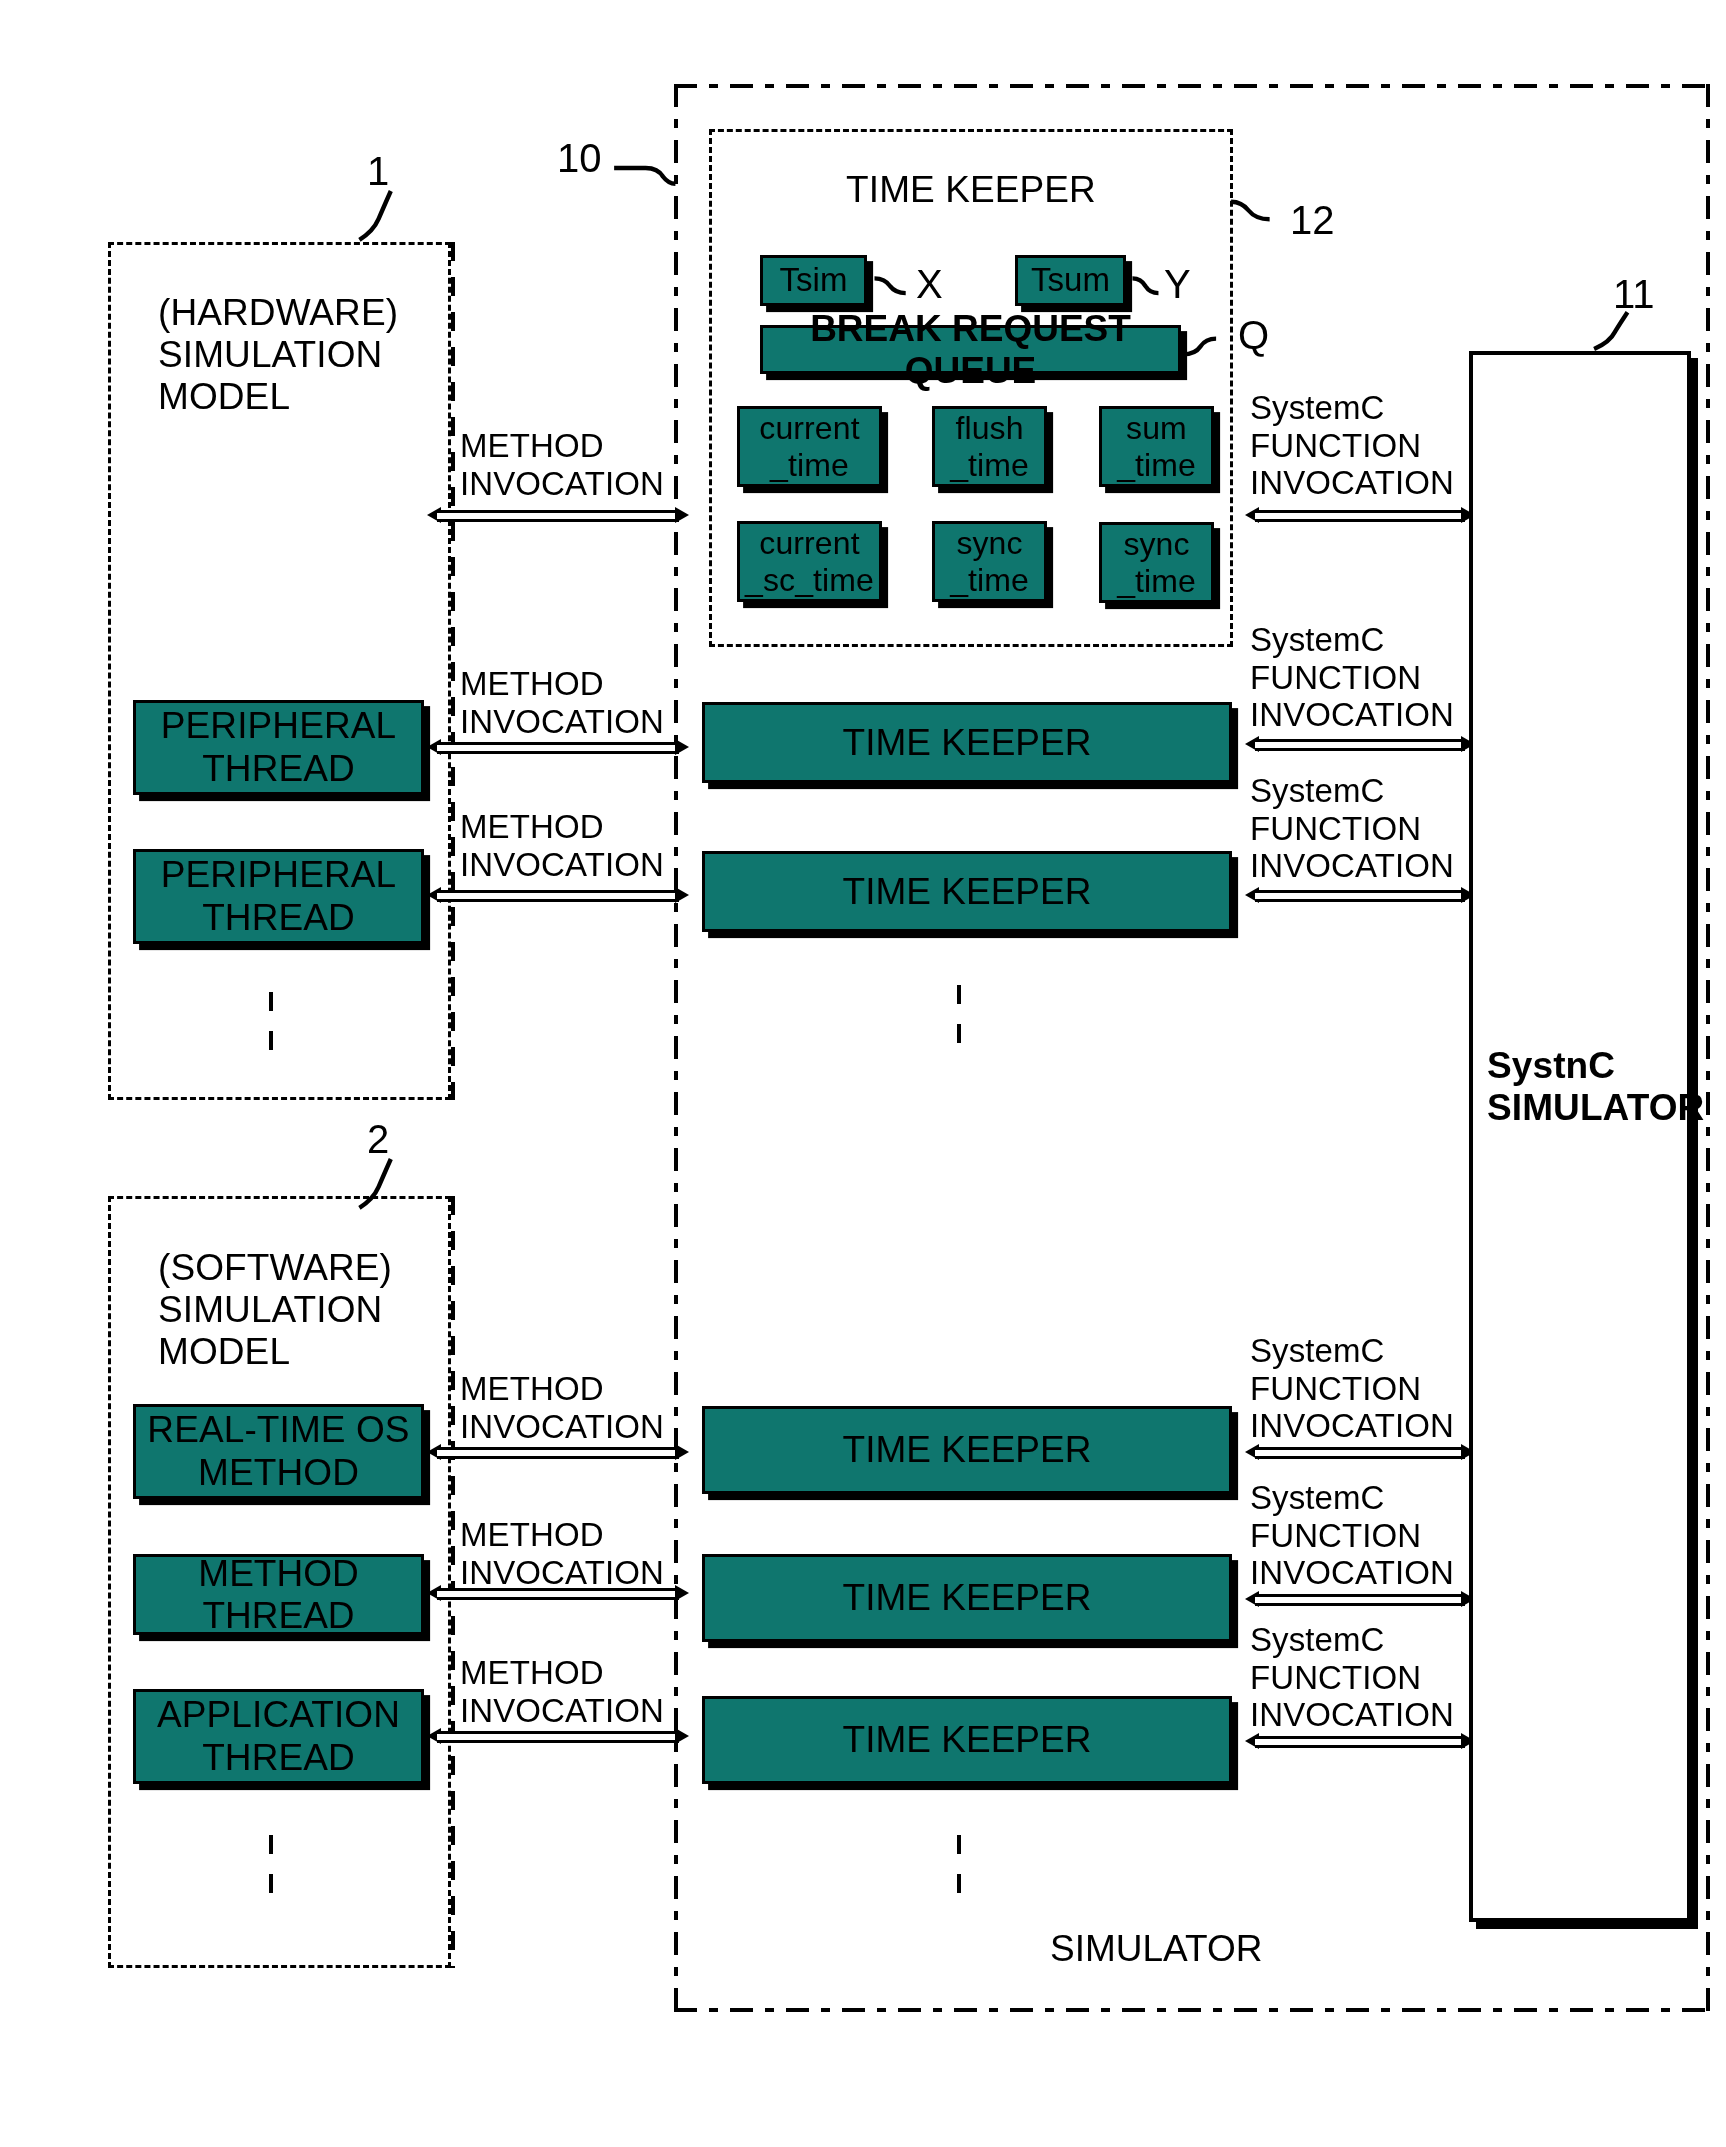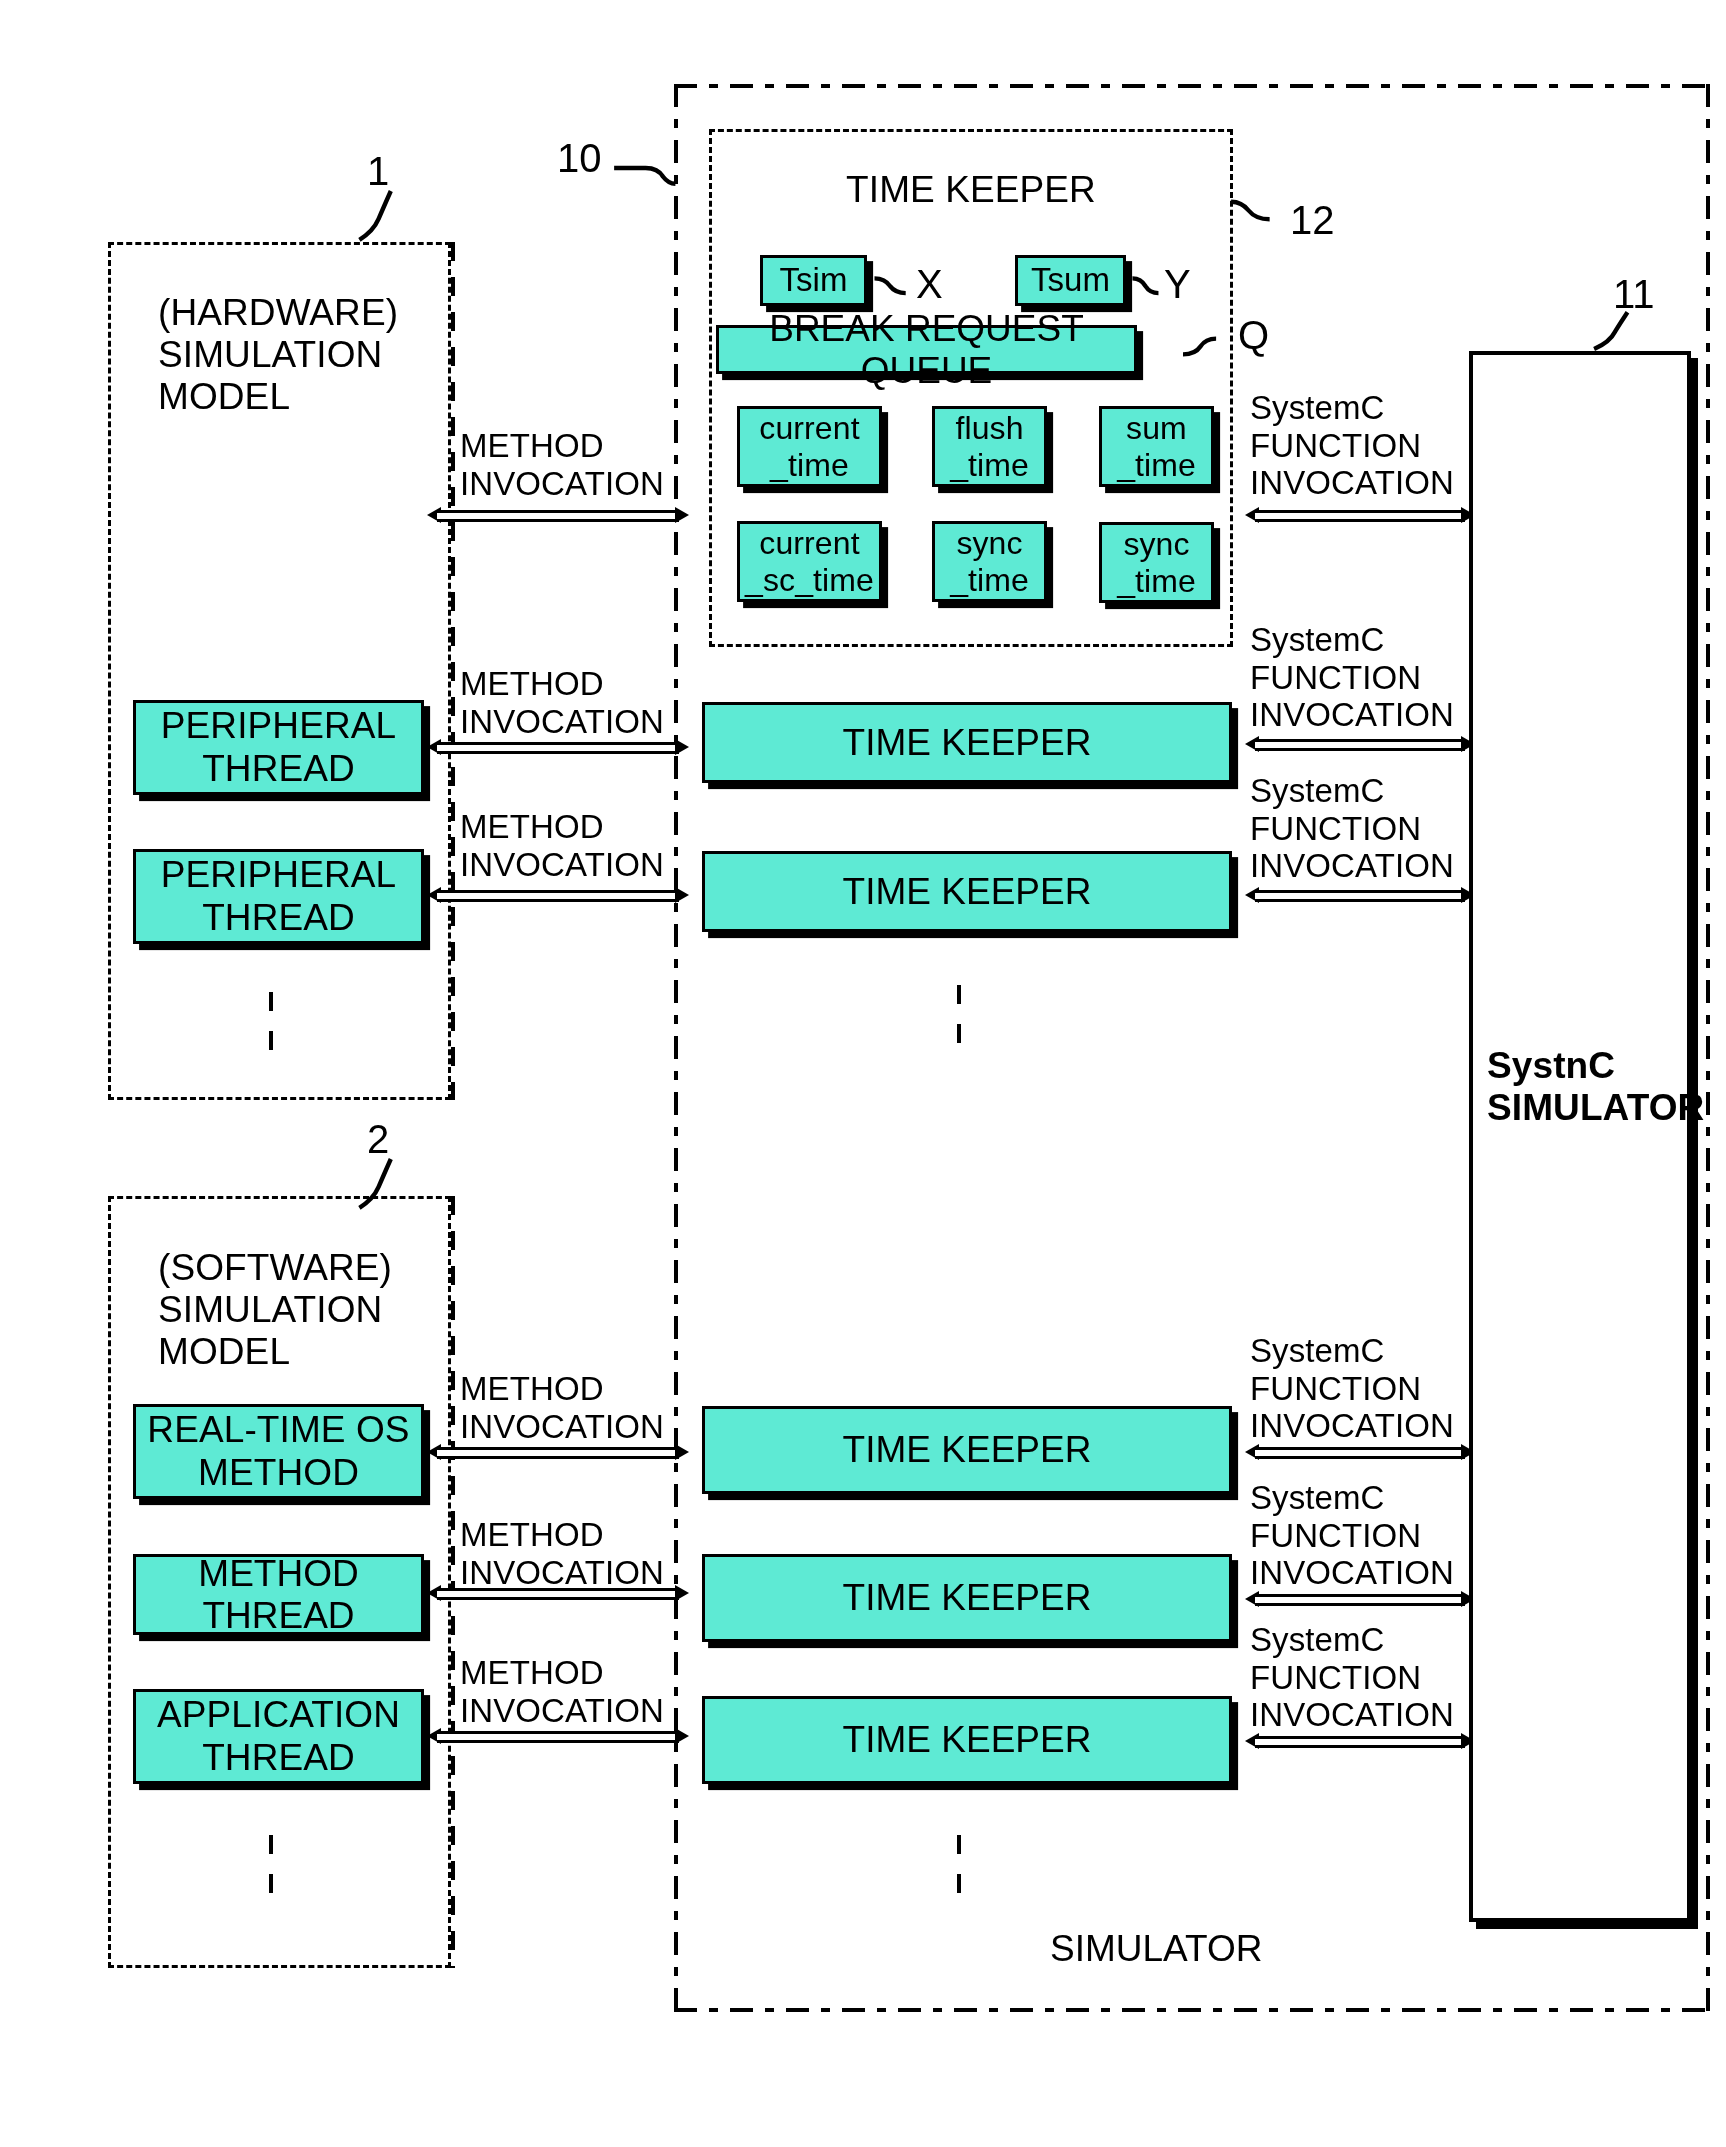--- a/index.html
+++ b/index.html
@@ -39,21 +39,21 @@
   }
   
   .vdash{
     background:repeating-linear-gradient(to bottom, #000 0 19.3px, transparent 19.3px 35px);
     width:3.5px;
   }
 
   
   .solidbox{
     border:3.5px solid #000;
-    background:#5eead4;
+    background:#0f766e;
     box-shadow:6.1px 6.1px 0 0 #000;
     display:flex;
     align-items:center;
     justify-content:center;
     text-align:center;
     line-height:1.12;
   }
 
   
   .txt{
@@ -143,21 +143,21 @@
   <div class="abs lbl-44" style="left:916px;top:262px;">X</div>
 
   <div class="abs solidbox lbl-36" style="left:1015px;top:255px;width:111px;height:51px;">Tsum</div>
   <div class="leader" style="left:1132px;top:274px;">
     <svg width="46" height="26" viewBox="0 0 52 30">
       <path d="M0,5 Q10,5 15,14 Q20,22 30,22" stroke="#000" stroke-width="5" fill="none"></path>
     </svg>
   </div>
   <div class="abs lbl-44" style="left:1164px;top:262px;">Y</div>
 
-  <div class="abs solidbox lbl-40" style="left:716px;top:325px;width:421px;height:49px;">BREAK REQUEST QUEUE</div>
+  <div class="abs solidbox lbl-40" style="left:760px;top:325px;width:421px;height:49px;font-weight:bold;">BREAK REQUEST QUEUE</div>
   <div class="leader" style="left:1183px;top:335px;">
     <svg width="54" height="30" viewBox="0 0 62 34">
       <path d="M0,22 Q14,22 20,13 Q26,4 38,4" stroke="#000" stroke-width="5" fill="none"></path>
     </svg>
   </div>
   <div class="abs lbl-44" style="left:1238px;top:313px;">Q</div>
 
   <div class="abs solidbox lbl-34 txt" style="left:737px;top:406px;width:145px;height:81px;">current
 _time</div>
   <div class="abs solidbox lbl-34 txt" style="left:932px;top:406px;width:115px;height:81px;">flush

